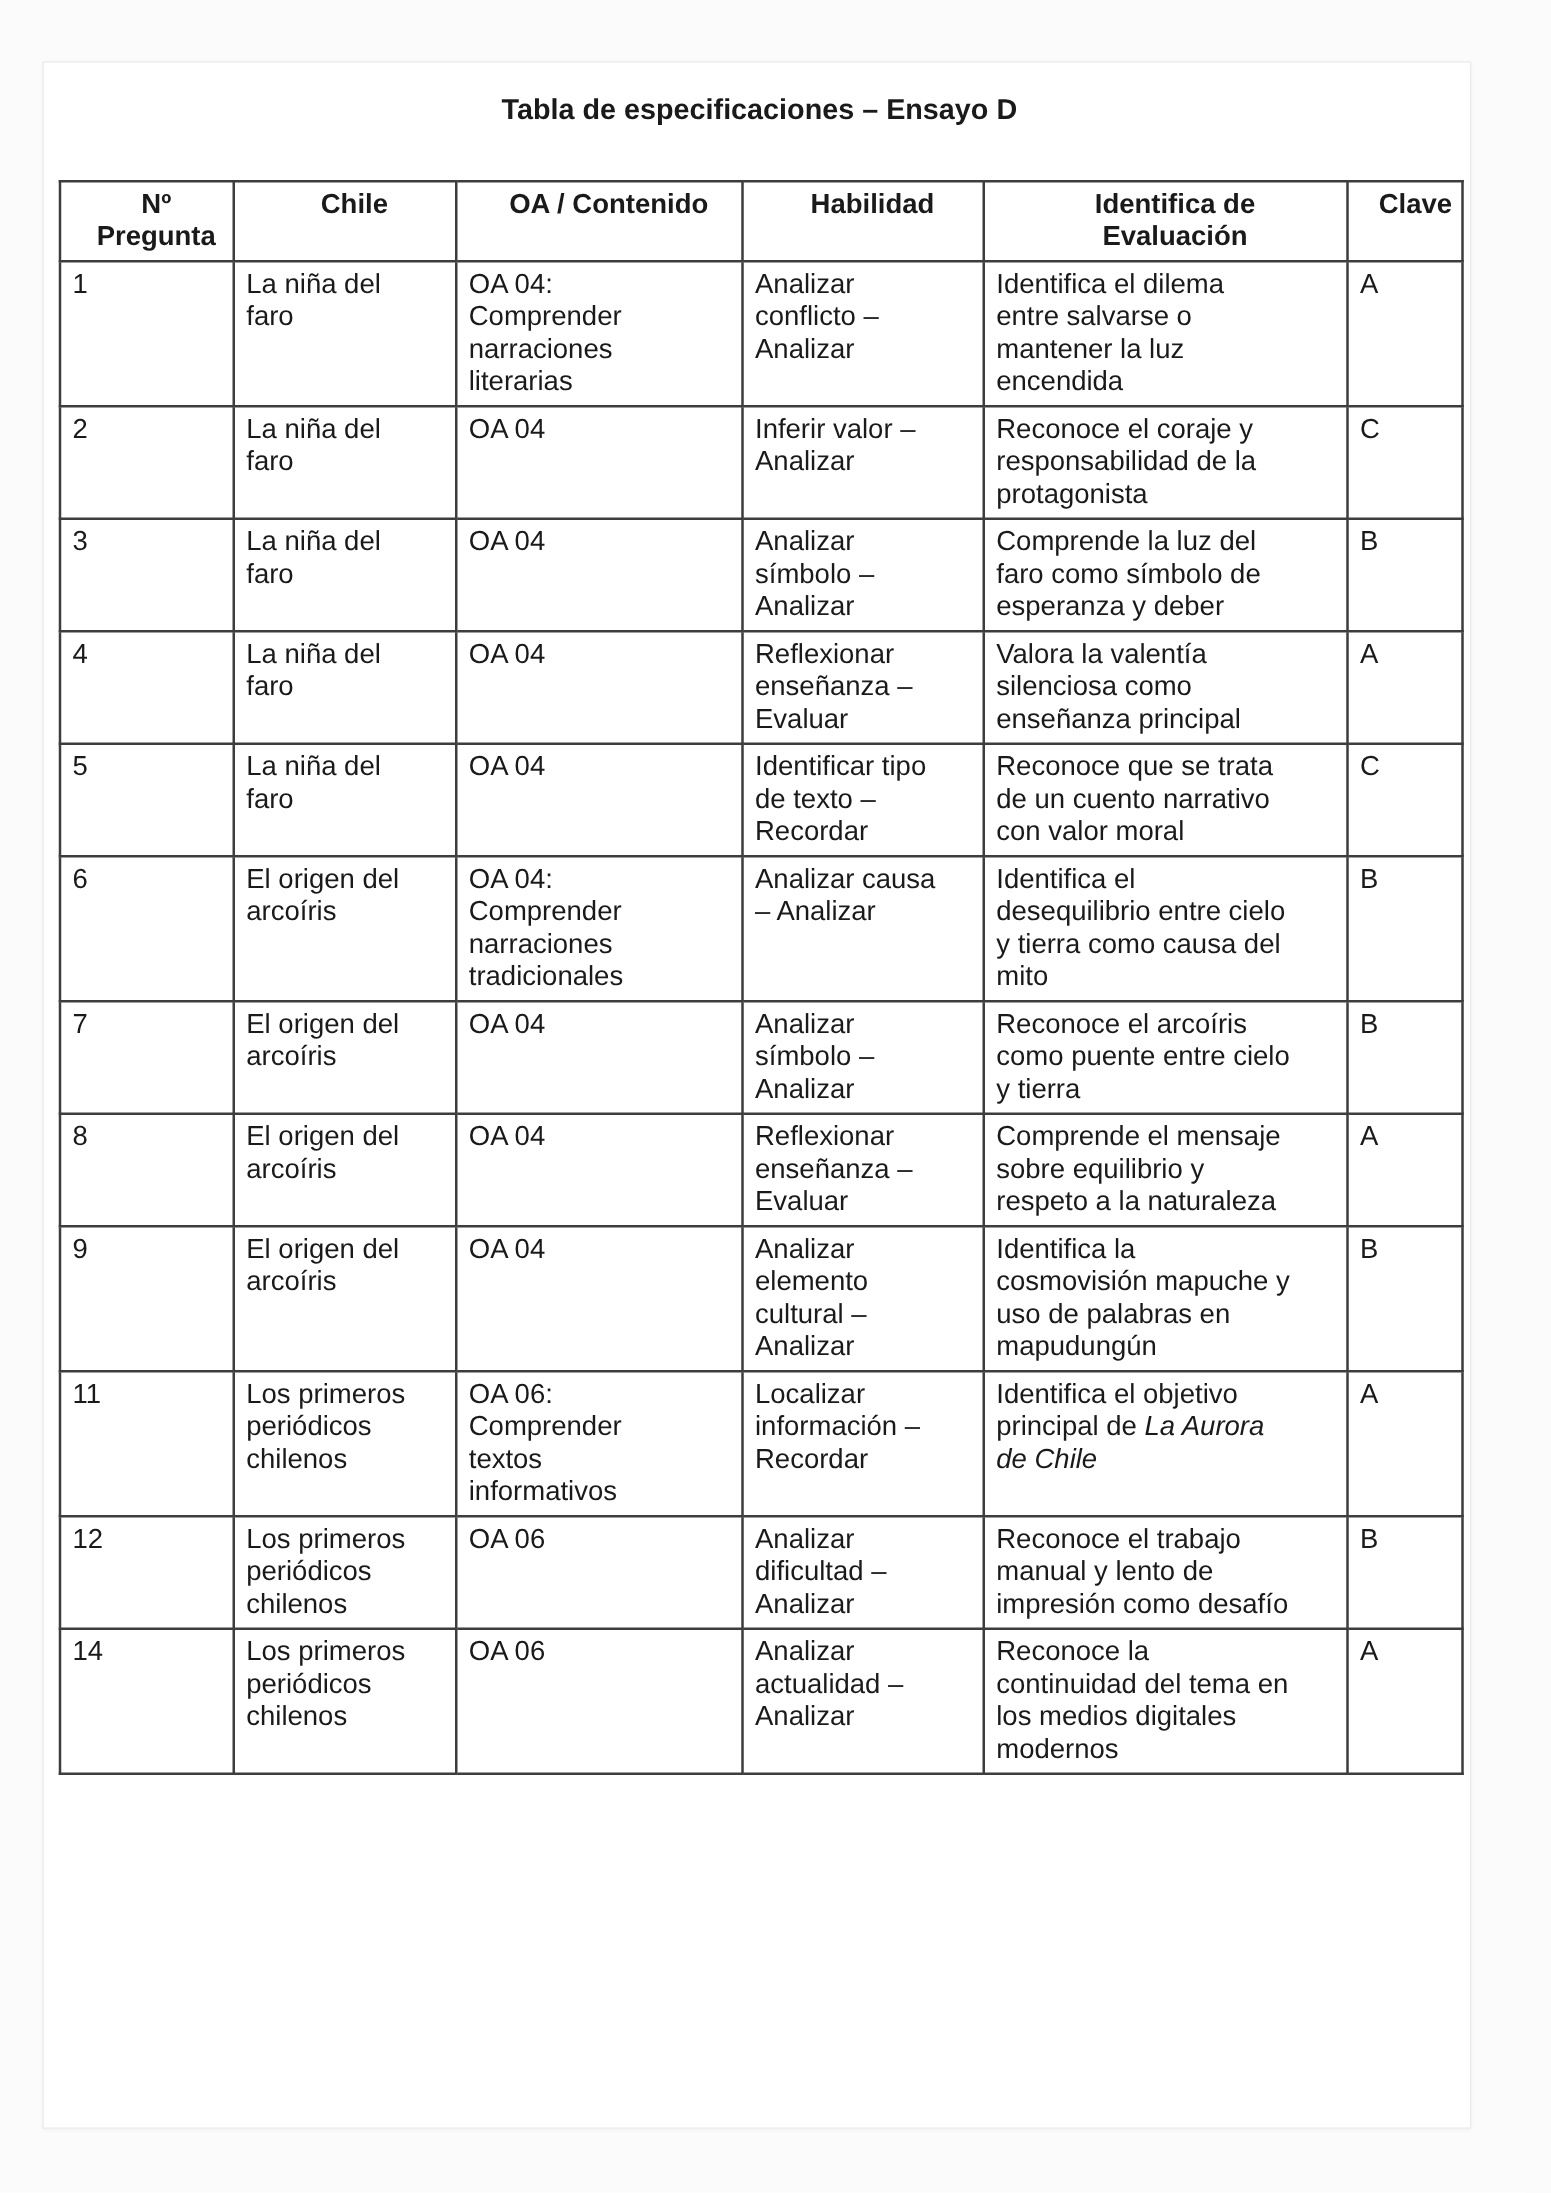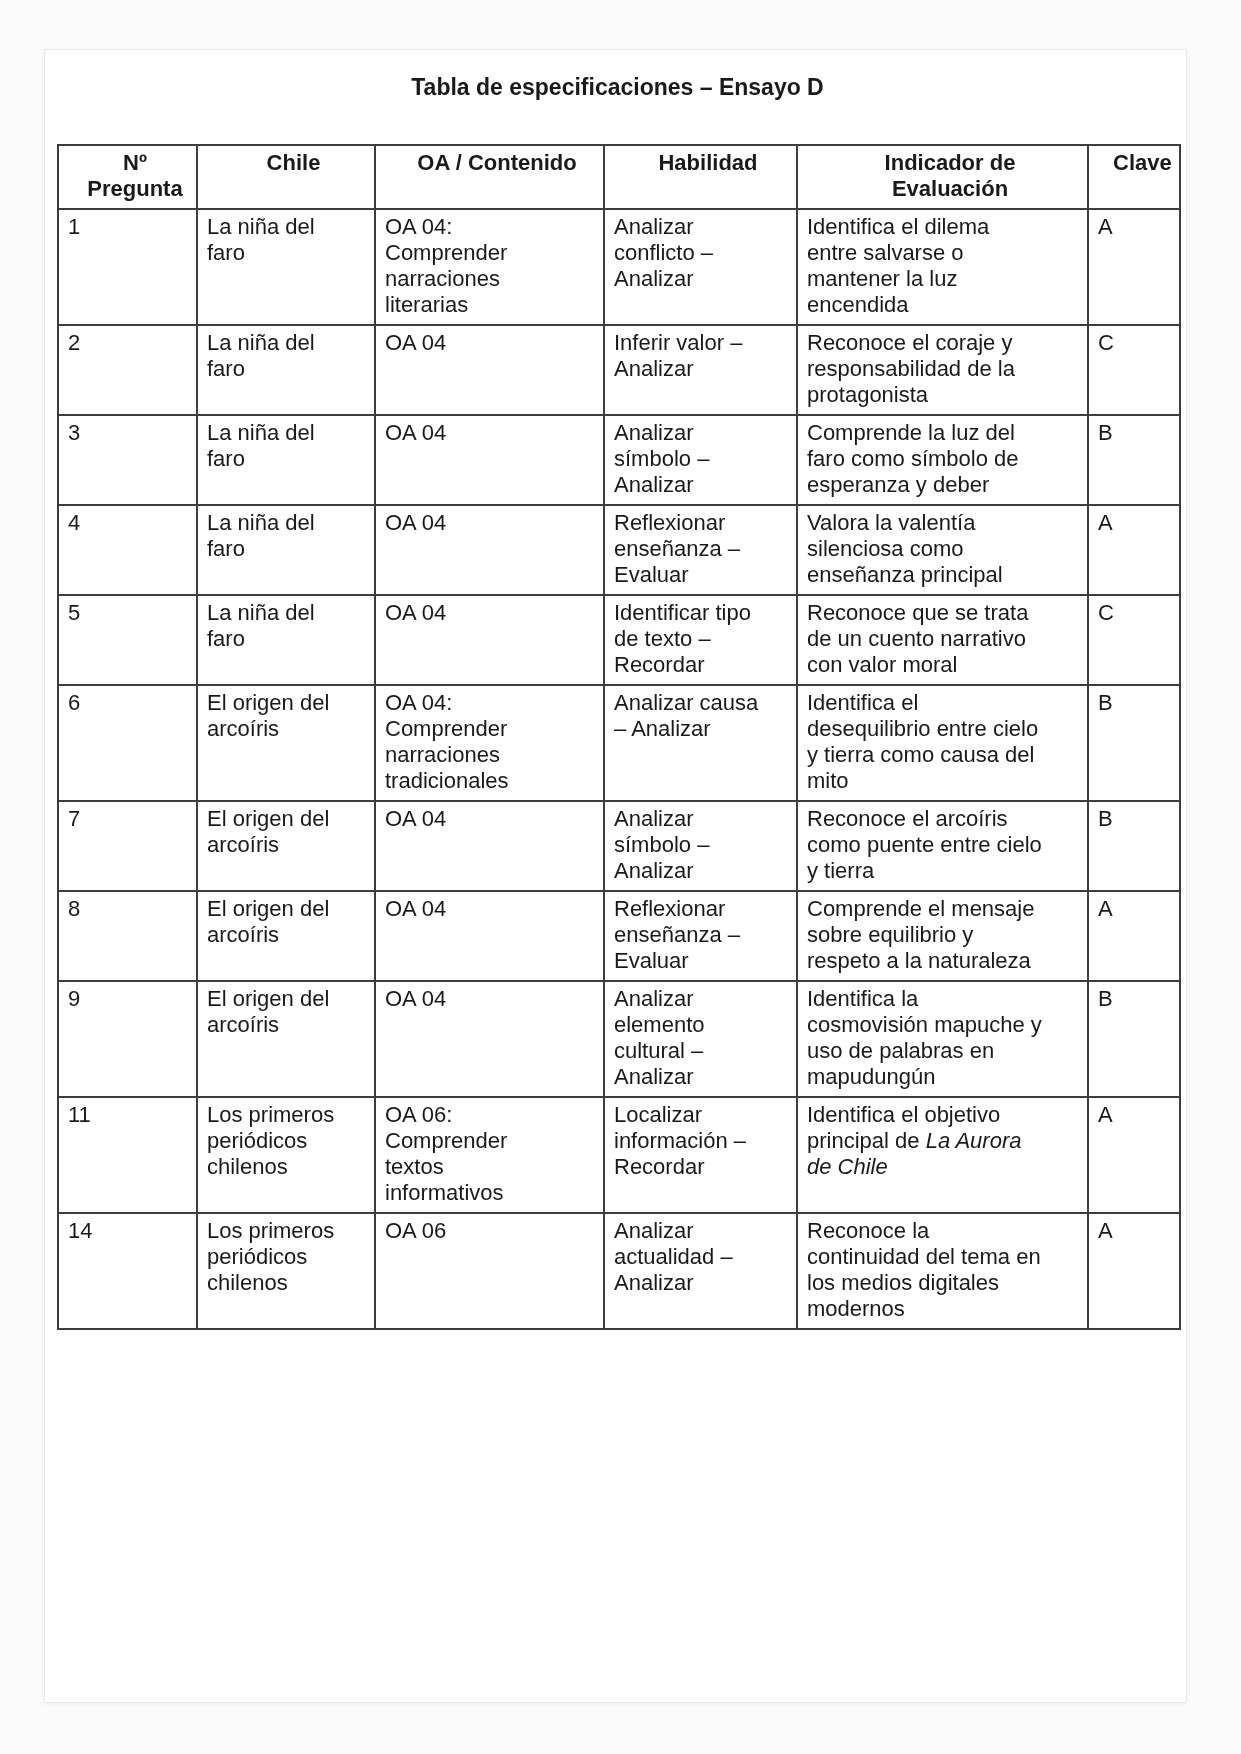--- a/index.html
+++ b/index.html
@@ -9,21 +9,21 @@
   body {
     width: 1241px;
     height: 1754px;
     background: #fbfbfb;
     font-family: "Liberation Sans", sans-serif;
     color: #1a1a1a;
     position: relative;
   }
   .page {
     position: absolute;
-    left: 44px;
+    left: 34px;
     top: 49px;
     width: 1143px;
     height: 1654px;
     background: #ffffff;
     border: 1px solid #e9e9e9;
     box-sizing: border-box;
     padding: 24px 8px 0 12px;
     box-shadow: 0 1px 4px rgba(0,0,0,0.05);
   }
   .doc-title {
@@ -76,21 +76,21 @@
       <col style="width:291px">
       <col style="width:92px">
     </colgroup>
     <thead>
       <tr>
           <th>Nº
 Pregunta</th>
           <th>Chile</th>
           <th>OA / Contenido</th>
           <th>Habilidad</th>
-          <th>Indicador de
+          <th>Identifica de
 Evaluación</th>
           <th>Clave</th>
         </tr>
     </thead>
     <tbody>
         <tr>
           <td>1</td>
           <td>La niña del
 faro</td>
           <td>OA 04:
@@ -225,20 +225,34 @@
 informativos</td>
           <td>Localizar
 información –
 Recordar</td>
           <td><span>Identifica el objetivo
 principal de </span><em>La Aurora
 de Chile</em></td>
           <td>A</td>
         </tr>
         <tr>
+          <td>12</td>
+          <td>Los primeros
+periódicos
+chilenos</td>
+          <td>OA 06</td>
+          <td>Analizar
+dificultad –
+Analizar</td>
+          <td><span>Reconoce el trabajo
+manual y lento de
+impresión como desafío</span></td>
+          <td>B</td>
+        </tr>
+        <tr>
           <td>14</td>
           <td>Los primeros
 periódicos
 chilenos</td>
           <td>OA 06</td>
           <td>Analizar
 actualidad –
 Analizar</td>
           <td><span>Reconoce la
 continuidad del tema en

